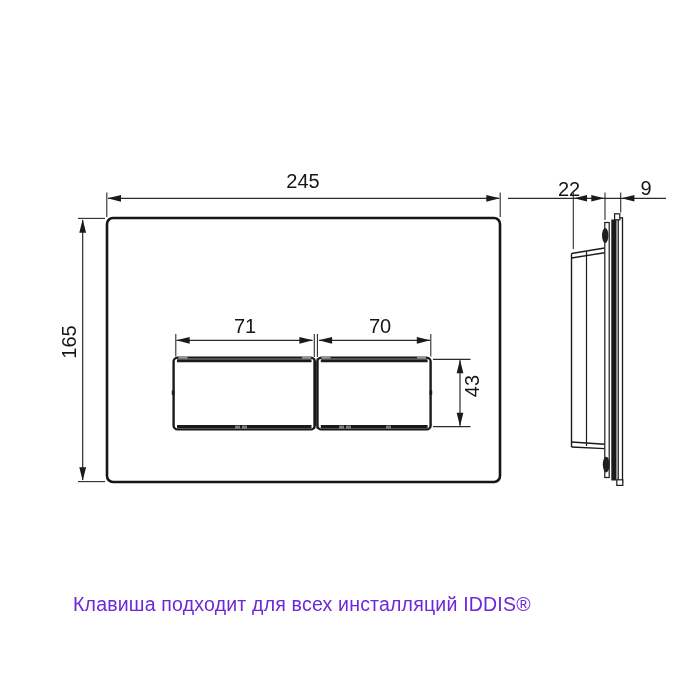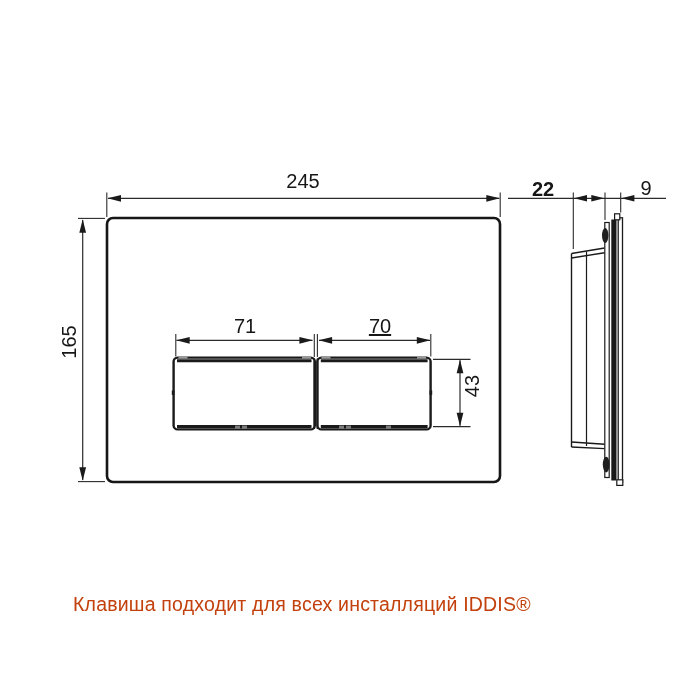--- a/index.html
+++ b/index.html
@@ -16,30 +16,30 @@
     font-family:"Liberation Sans",sans-serif;
     font-size:20px;line-height:1;
     color:#161616;
     white-space:nowrap;
     transform:translate(-50%,-50%);
   }
   .lbl.rot{transform:translate(-50%,-50%) rotate(-90deg);}
   #lbl-245{left:303px;top:181px;text-align:right;}
   #lbl-165{left:69px;top:342px;}
   #lbl-87{left:245px;top:326px;}
-  #lbl-70{left:380px;top:326px;text-decoration:underline;}
+  #lbl-70{left:380px;top:326px;}
   #lbl-43{left:472px;top:386px;}
-  #lbl-22{left:543px;top:189px;font-weight:bold;}
+  #lbl-22{left:569px;top:189px;}
   #lbl-9{left:646px;top:188px;}
   .caption{
     position:absolute;
     left:73px;top:604px;
     transform:translate(0,-50%);
     font-size:19.5px;
-    color:#c2410c;
+    color:#6d28d9;
     letter-spacing:0.2px;
     white-space:nowrap;
   }
 </style>
 </head>
 <body>
 
 <div class="canvas">
 
   <svg width="700" height="700" viewBox="0 0 700 700">

